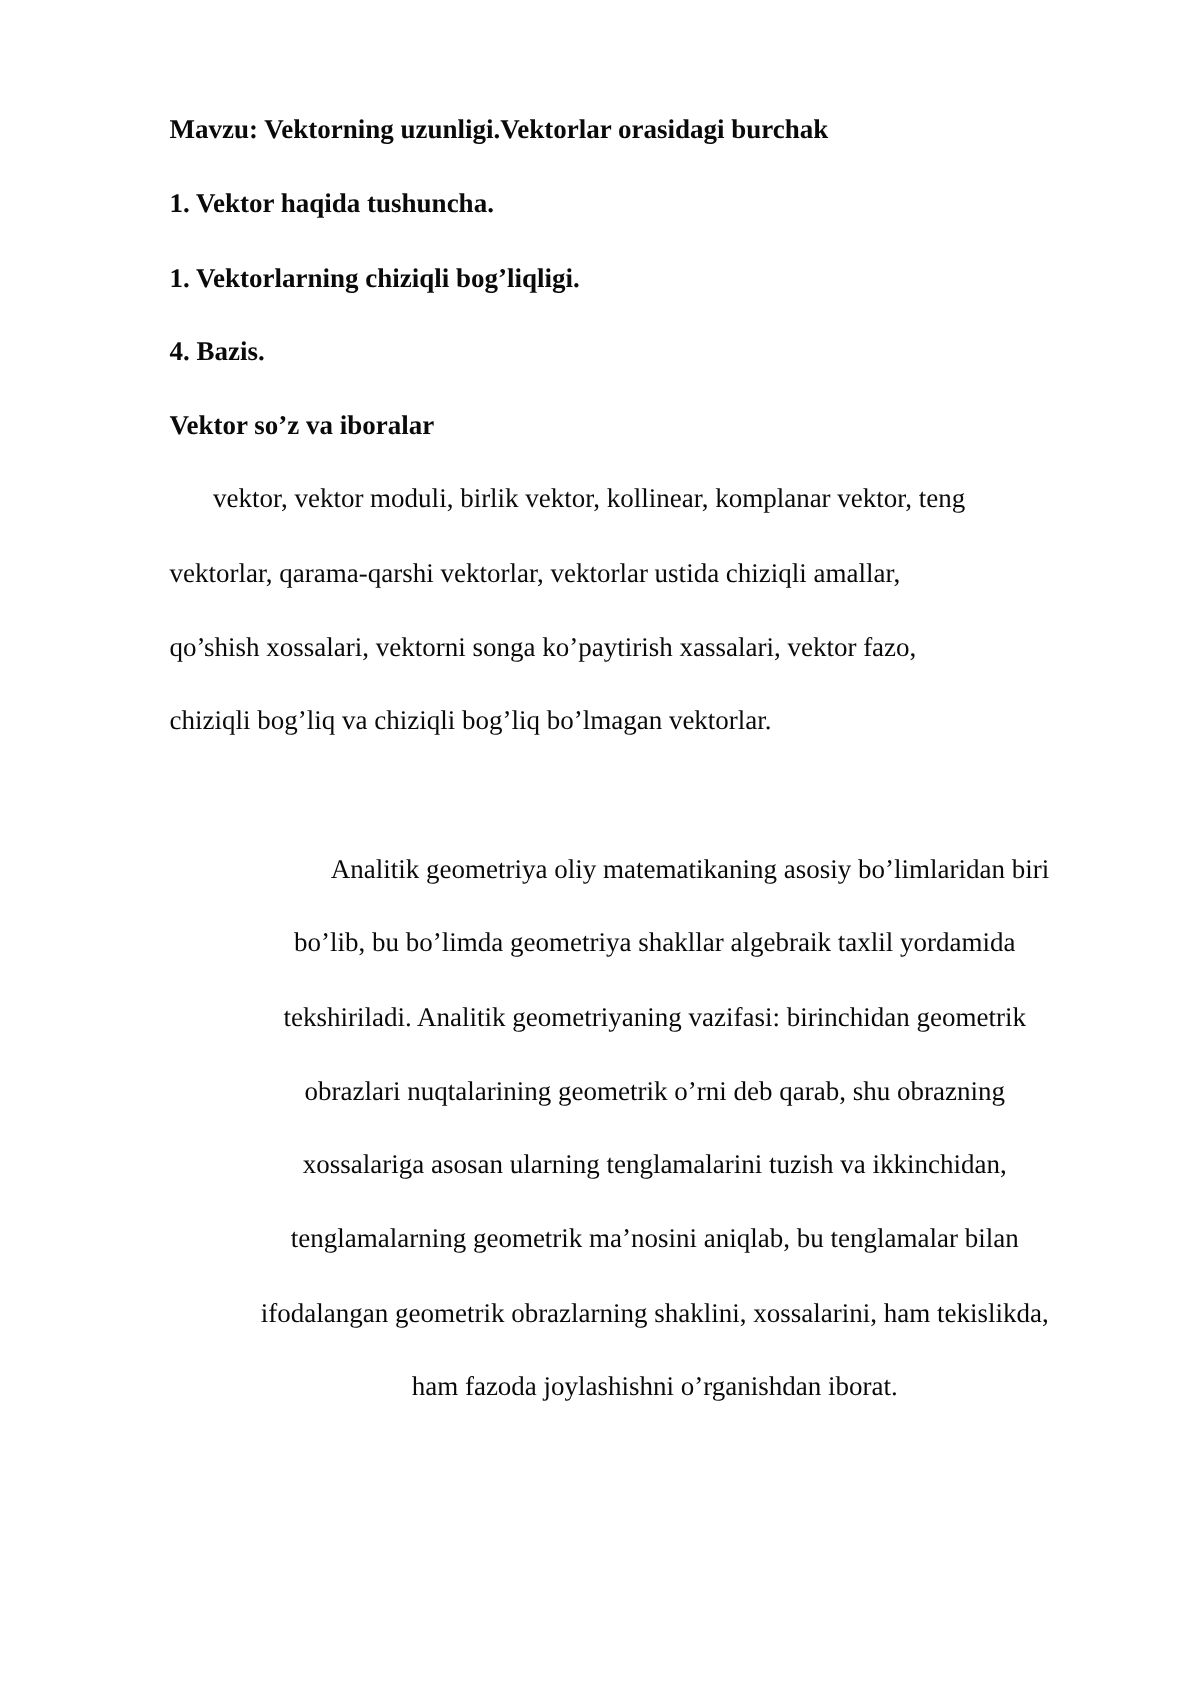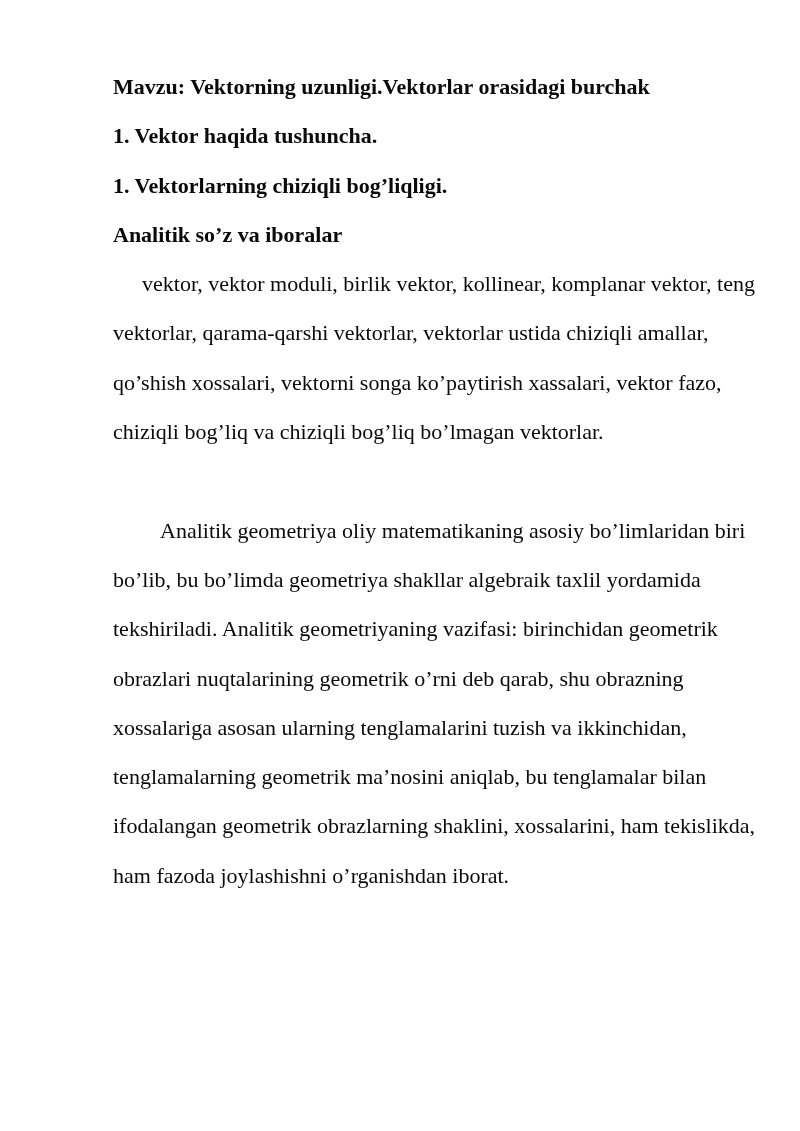--- a/index.html
+++ b/index.html
@@ -13,61 +13,63 @@
     overflow: hidden;
   }
   .page {
     box-sizing: border-box;
     width: 800px;
     height: 1131px;
     background: #ffffff;
     padding: 62px 40px 0 113px;
     color: #0a0a0a;
     font-family: "Liberation Serif", "DejaVu Serif", serif;
-    font-size: 22px;
+    font-size: 18px;
     line-height: 49.3px;
   }
   .page p, .page .para {
     margin: 0;
     padding: 0;
   }
   .bold {
     font-weight: bold;
   }
   .indent-list {
     padding-left: 26px;
   }
   .para {
     white-space: pre-line; 
   }
   .kw {
     text-indent: 29px;
   }
   .body-par {
     text-indent: 47px;
+    text-align: center;
   }
   .blank-line {
     height: 49.3px;
   }
 </style>
 </head>
 <body>
 
 <div class="page">
 
   <p class="bold">Mavzu: Vektorning uzunligi.Vektorlar orasidagi burchak</p>
 
 
   <p class="bold indent-list">1. Vektor haqida tushuncha.</p>
 
 
   <p class="bold indent-list">1. Vektorlarning chiziqli bog’liqligi.</p>
 
+  <p class="bold indent-list">4. Bazis.</p>
 
-  <p class="bold indent-list">Analitik so’z va iboralar</p>
+  <p class="bold indent-list">Vektor so’z va iboralar</p>
 
   <div class="para kw">vektor, vektor moduli, birlik vektor, kollinear, komplanar vektor, teng
 vektorlar, qarama-qarshi vektorlar, vektorlar ustida chiziqli amallar,
 qo’shish xossalari, vektorni songa ko’paytirish xassalari, vektor fazo,
 chiziqli bog’liq va chiziqli bog’liq bo’lmagan vektorlar.</div>
 
   <div class="blank-line"></div>
 
   <div class="para body-par">Analitik geometriya oliy matematikaning asosiy bo’limlaridan biri
 bo’lib, bu bo’limda geometriya shakllar algebraik taxlil yordamida

